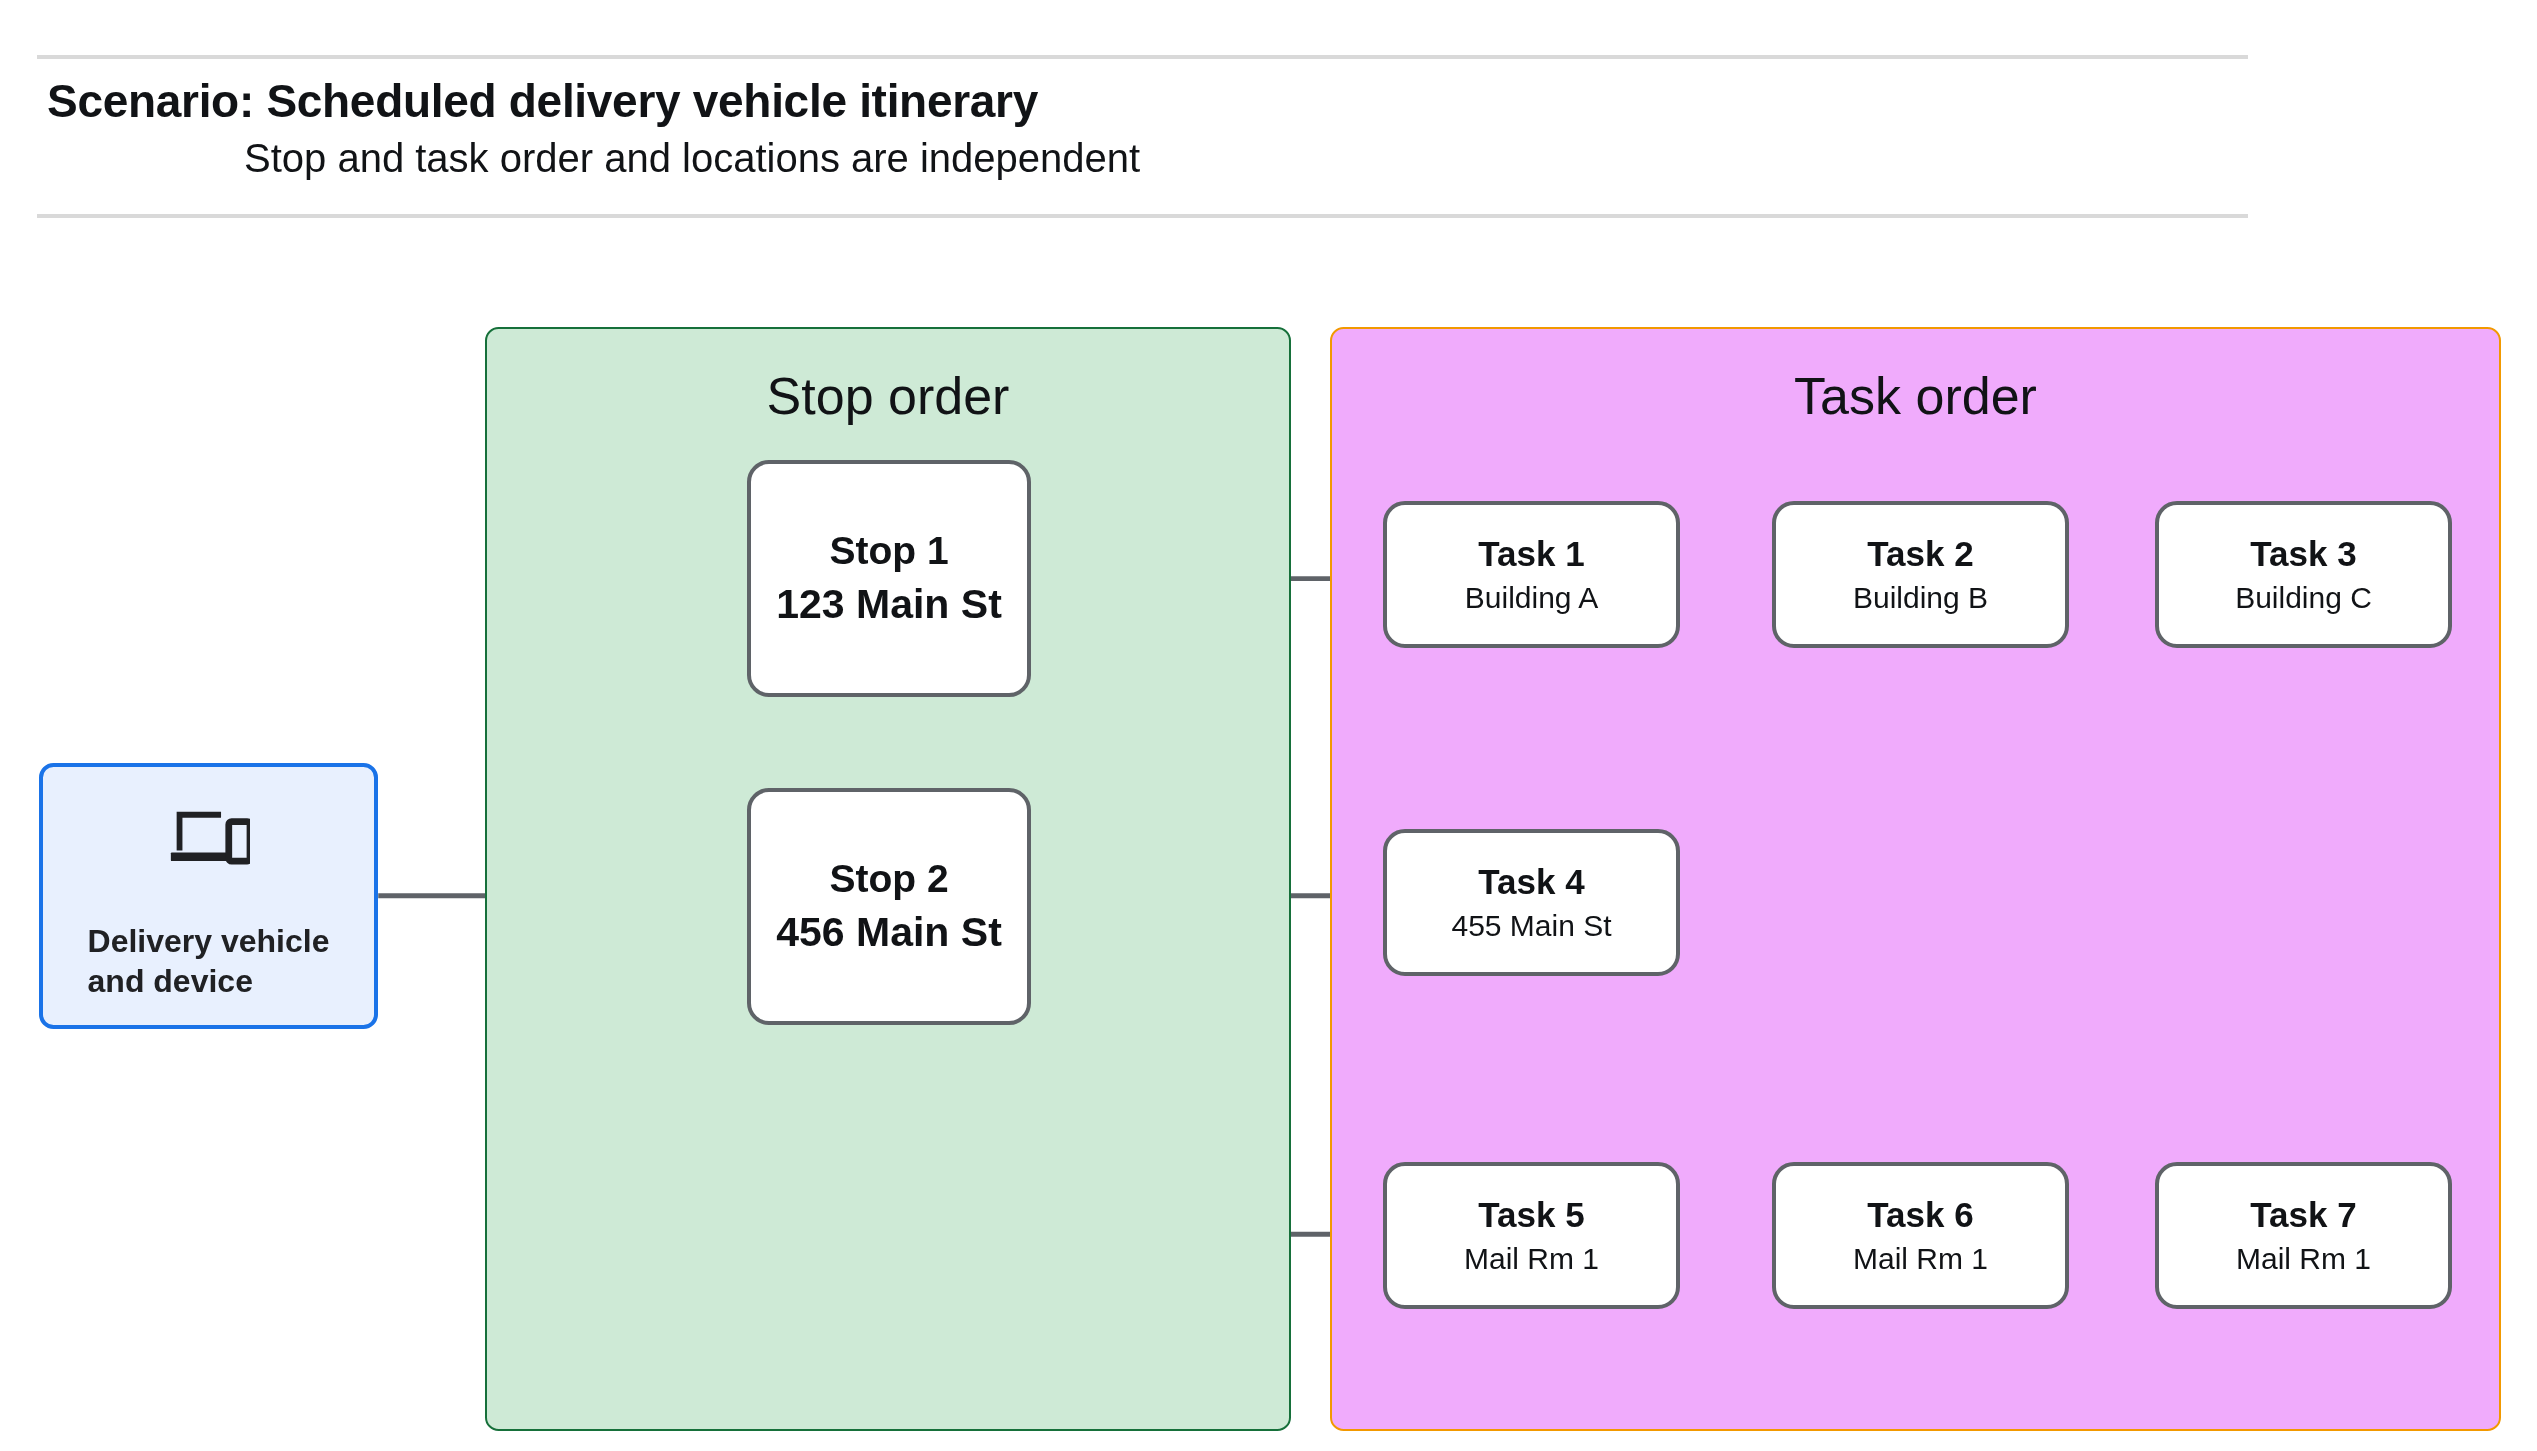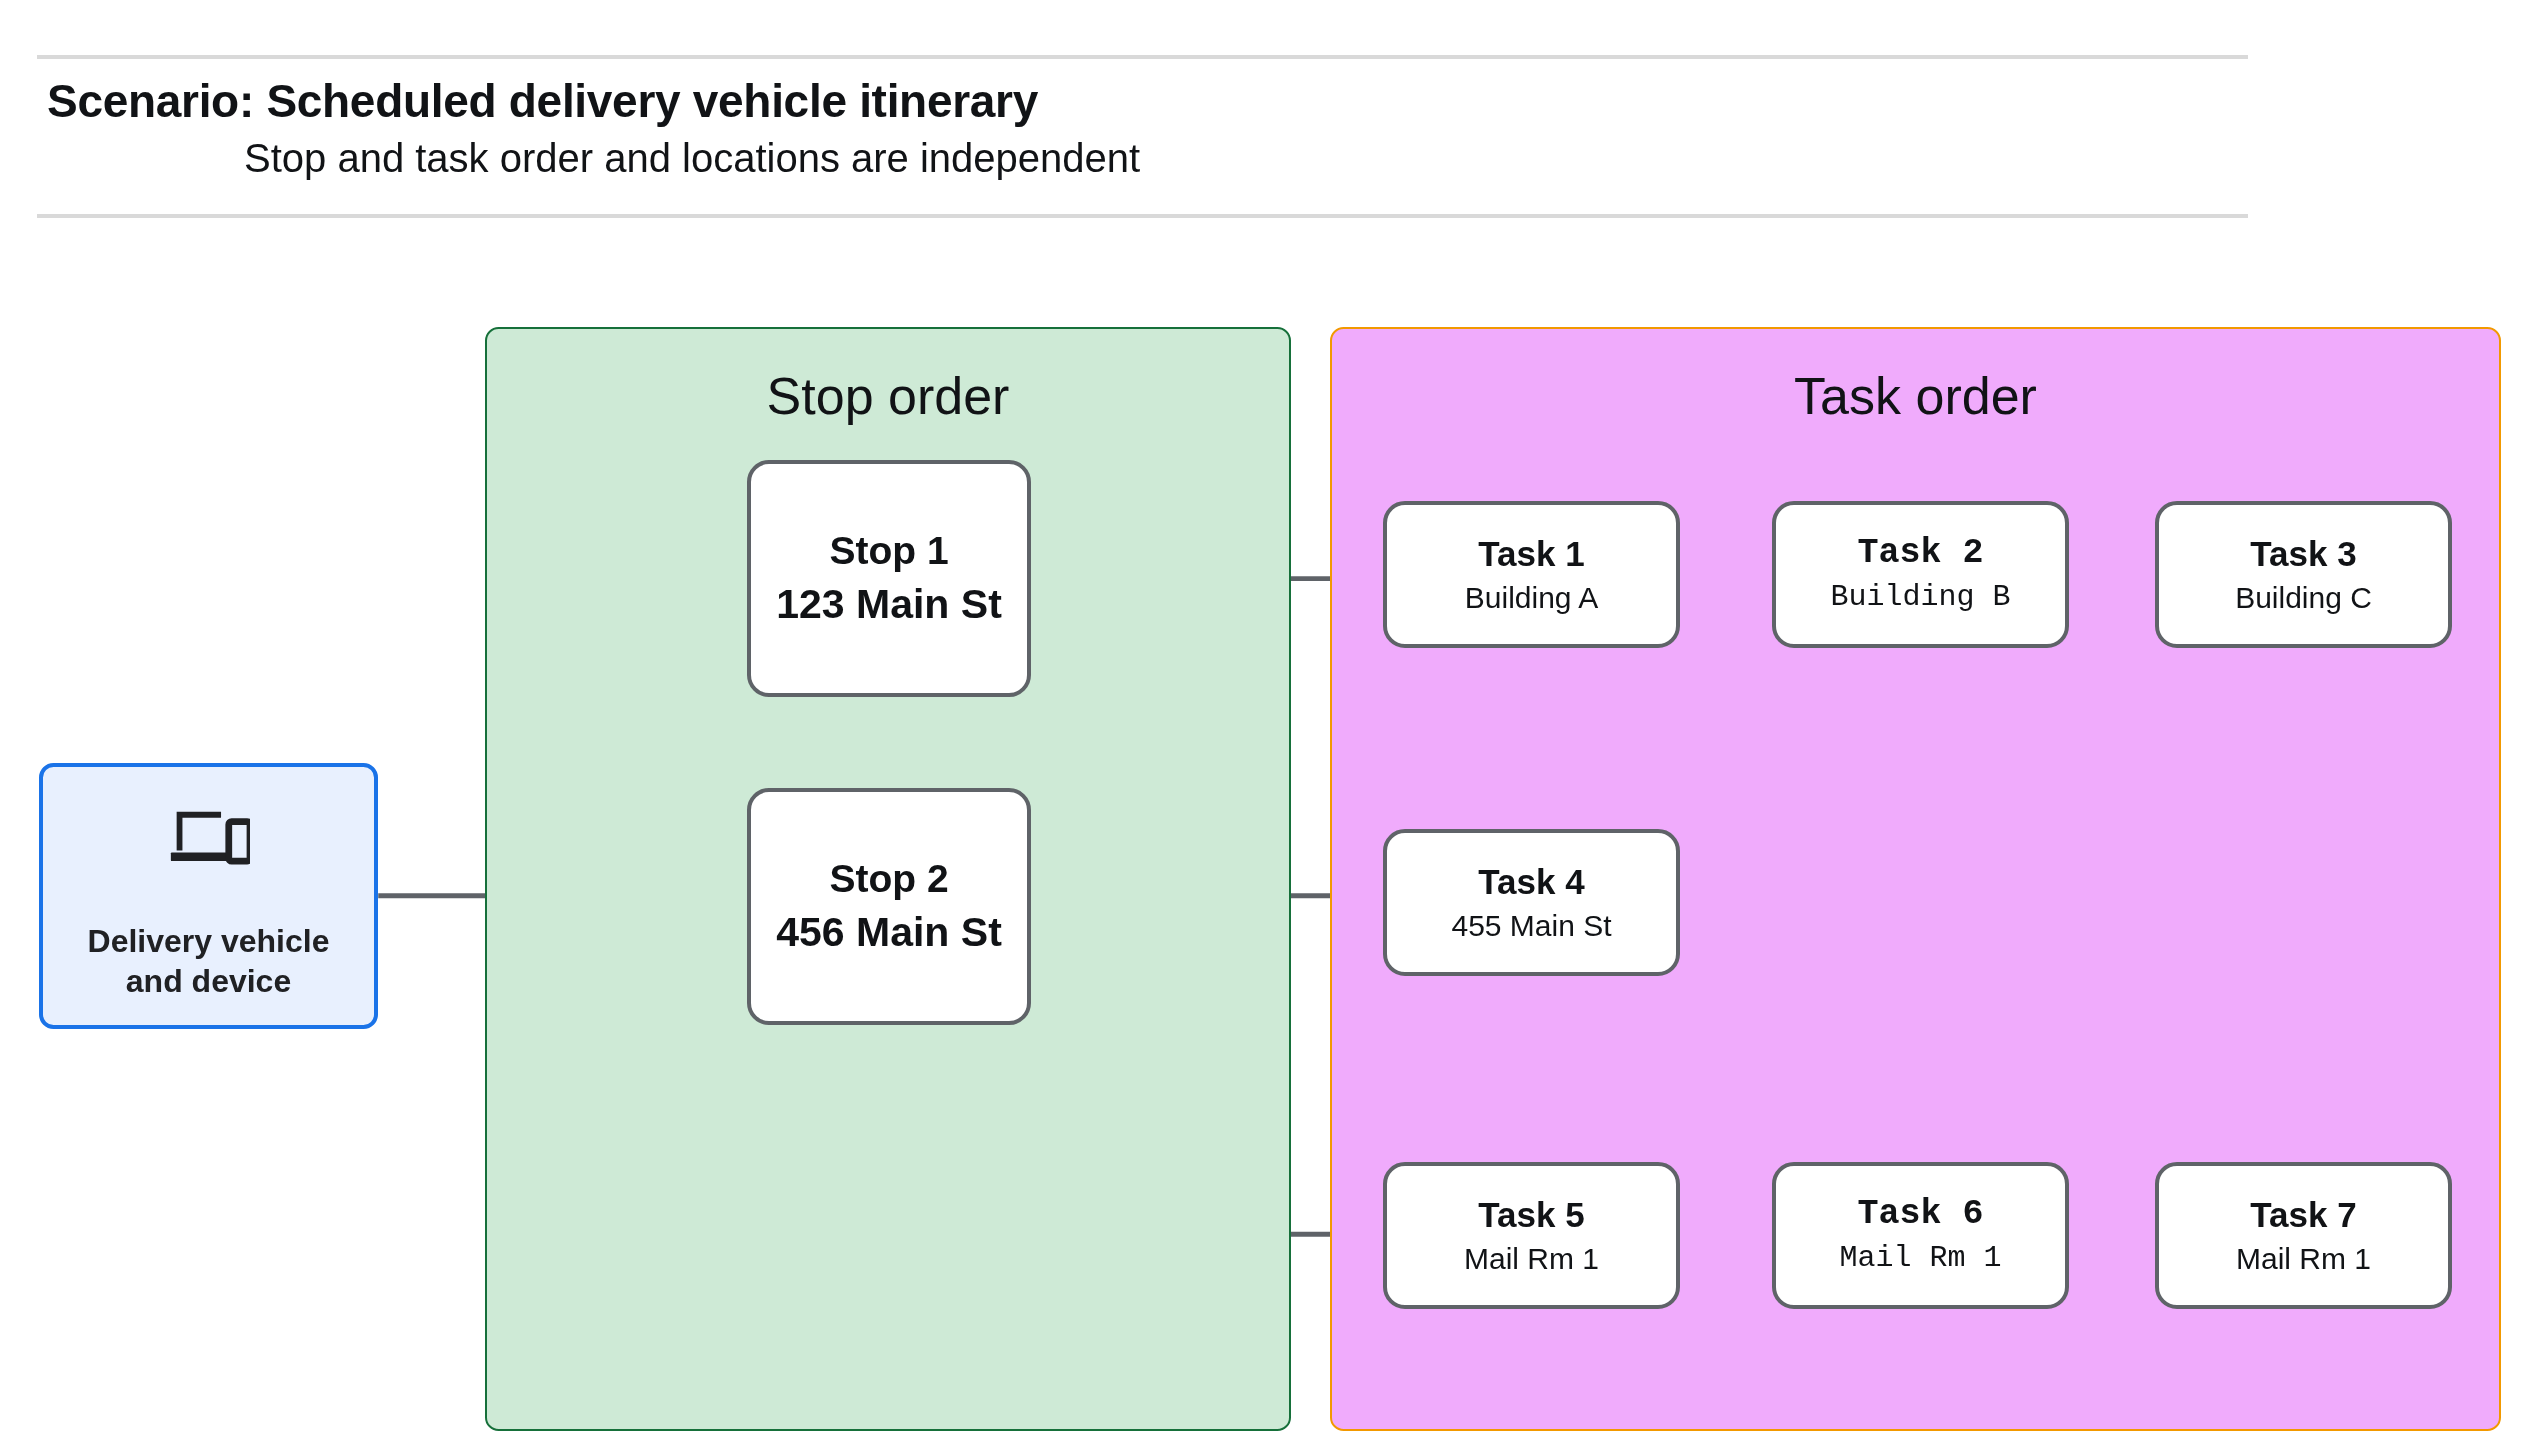--- a/index.html
+++ b/index.html
@@ -59,40 +59,40 @@
 
   .stop-node{width:284px;height:237px;left:747px;}
   .stop-node.s1{top:442px;}
   .stop-node.s2{top:770px;}
   .stop-node.s3{top:1098px;}
   .stop-node .n-title{font-size:39px;}
   .stop-node .n-sub{font-size:41px;font-weight:bold;}
 
   .task-node{width:297px;height:147px;}
   .task-col-1{left:1383px;}
-  .task-col-2{left:1772px;font-family:Liberation Mono, monospace;}
+  .task-col-2{left:1772px;}
   .task-col-3{left:2155px;}
   .task-row-1{top:483px;}
   .task-row-2{top:811px;}
   .task-row-3{top:1144px;}
   .task-node .n-title{font-size:35px;}
   .task-node .n-sub{font-size:30px;}
 
   
   .vehicle{
     position:absolute;left:39px;top:745px;width:339px;height:266px;
     box-sizing:border-box;
     background:#e8f0fe;border:4.8px solid #1a73e8;border-radius:14.5px;
     display:flex;flex-direction:column;align-items:center;justify-content:flex-start;
     padding-top:39px;
   }
   .vehicle .v-icon{width:83px;height:60px;display:block;}
   .vehicle .v-label{
     margin-top:56px;font-size:32px;font-weight:bold;color:#202124;
-    text-align:center;line-height:1.24;white-space:pre-line;
+    line-height:1.24;white-space:pre-line;
   }
 </style>
 </head>
 <body>
 
 <div id="stage">
 
   <div class="rule top"></div>
   <div class="rule bottom"></div>
 

